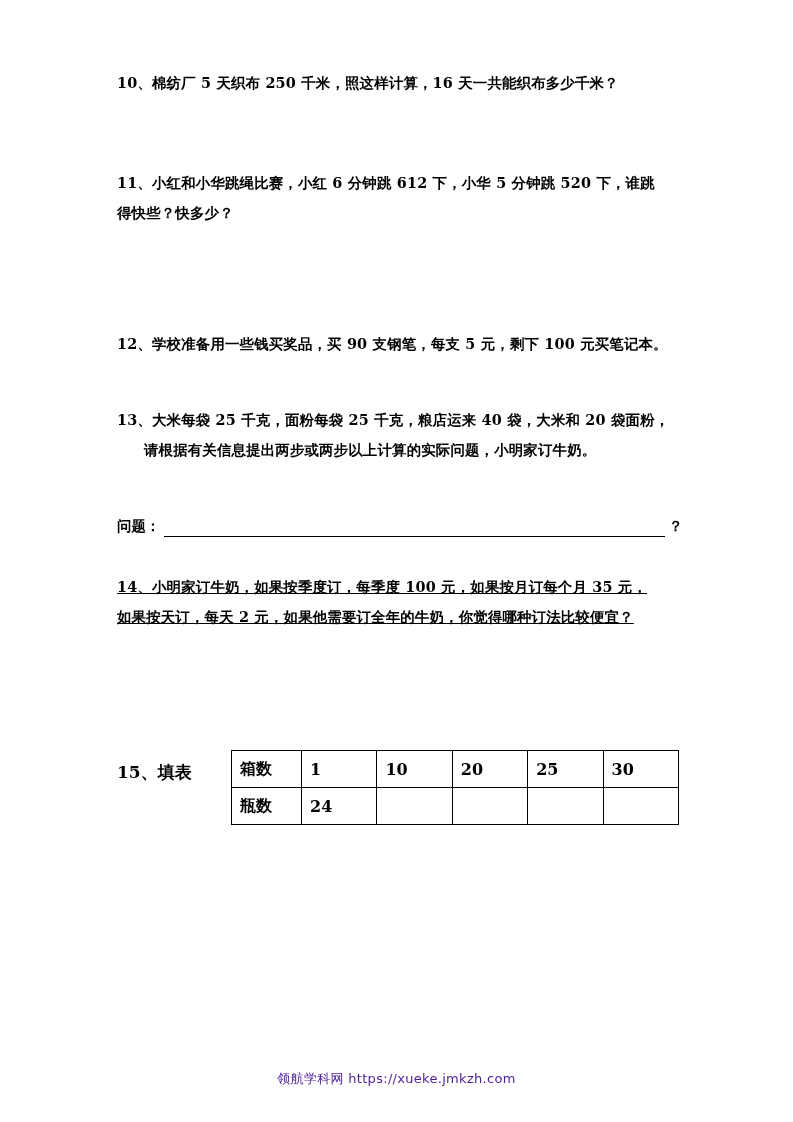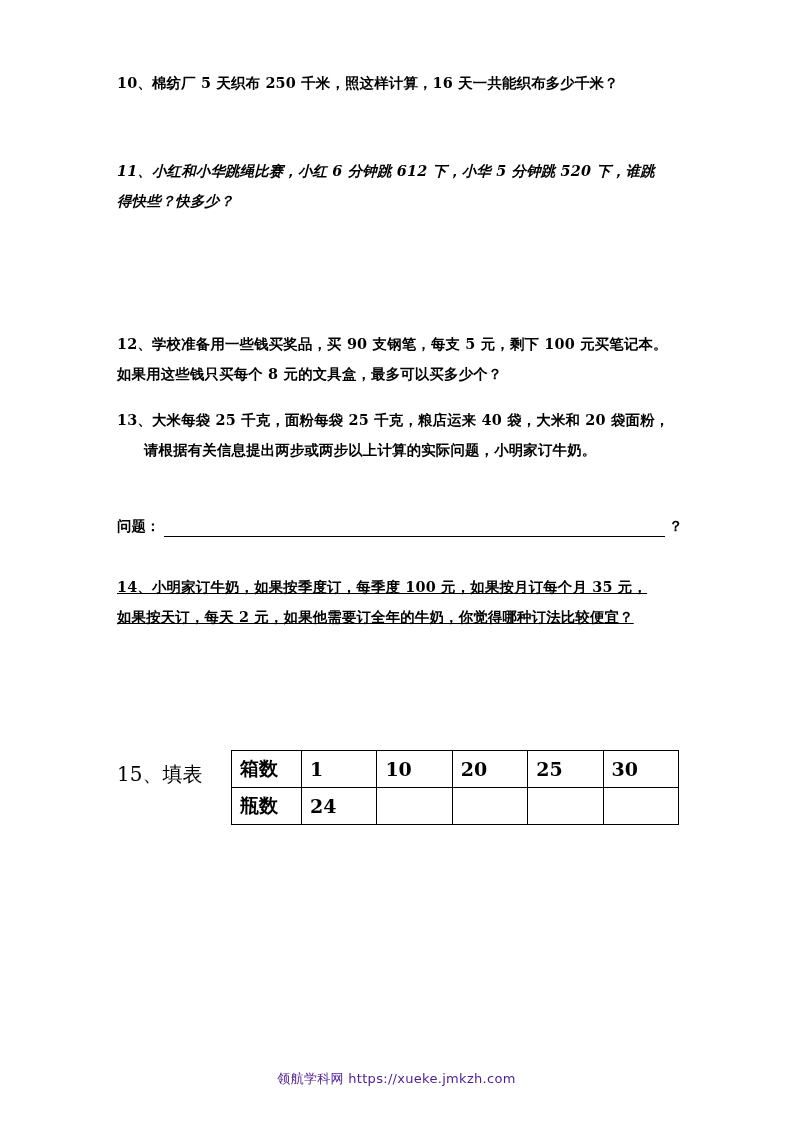--- a/index.html
+++ b/index.html
@@ -73,37 +73,37 @@
   .table-section {
     position: absolute;
     left: 117px;
     top: 750px;
     width: 566px;
   }
   .table-label {
     position: absolute;
     left: 0;
     top: 11px;
-    font-size: 20px;
-    font-weight: 400;
+    font-size: 17px;
+    font-weight: 700;
     white-space: nowrap;
   }
   table.fill-table {
     position: absolute;
     left: 114px;
     top: 0;
     border-collapse: collapse;
     table-layout: fixed;
     width: 447px;
   }
   table.fill-table td {
     border: 1.2px solid #000000;
     height: 37px;
     padding: 0 0 0 8px;
-    font-size: 19px;
+    font-size: 16px;
     font-weight: 600;
     vertical-align: middle;
     box-sizing: border-box;
   }
   table.fill-table td.head-cell {
     width: 70px;
     font-weight: 700;
   }
   table.fill-table td.data-cell {
     width: 75.4px;
@@ -126,28 +126,27 @@
 </style>
 </head>
 <body>
 
 <div class="page">
 
   <div class="problem" style="top:68px;">
     <span class="line">10、棉纺厂 5 天织布 250 千米，照这样计算，16 天一共能织布多少千米？</span>
   </div>
 
-  <div class="problem" style="top:156px;font-style:italic;">
+  <div class="problem" style="top:168px;">
     <span class="line">11、小红和小华跳绳比赛，小红 6 分钟跳 612 下，小华 5 分钟跳 520 下，谁跳</span>
     <span class="line">得快些？快多少？</span>
   </div>
 
   <div class="problem" style="top:282px;margin-top:47px;">
     <span class="line">12、学校准备用一些钱买奖品，买 90 支钢笔，每支 5 元，剩下 100 元买笔记本。</span>
-    <span class="line">如果用这些钱只买每个 8 元的文具盒，最多可以买多少个？</span>
   </div>
 
   <div class="problem" style="top:405px;">
     <span class="line">13、大米每袋 25 千克，面粉每袋 25 千克，粮店运来 40 袋，大米和 20 袋面粉，</span>
     <span class="line indent">请根据有关信息提出两步或两步以上计算的实际问题，小明家订牛奶。</span>
   </div>
 
   <div class="question-line" style="top:489px;margin-top:24px;">
     <span class="question-label">问题：</span>
     <span class="question-rule"></span>

